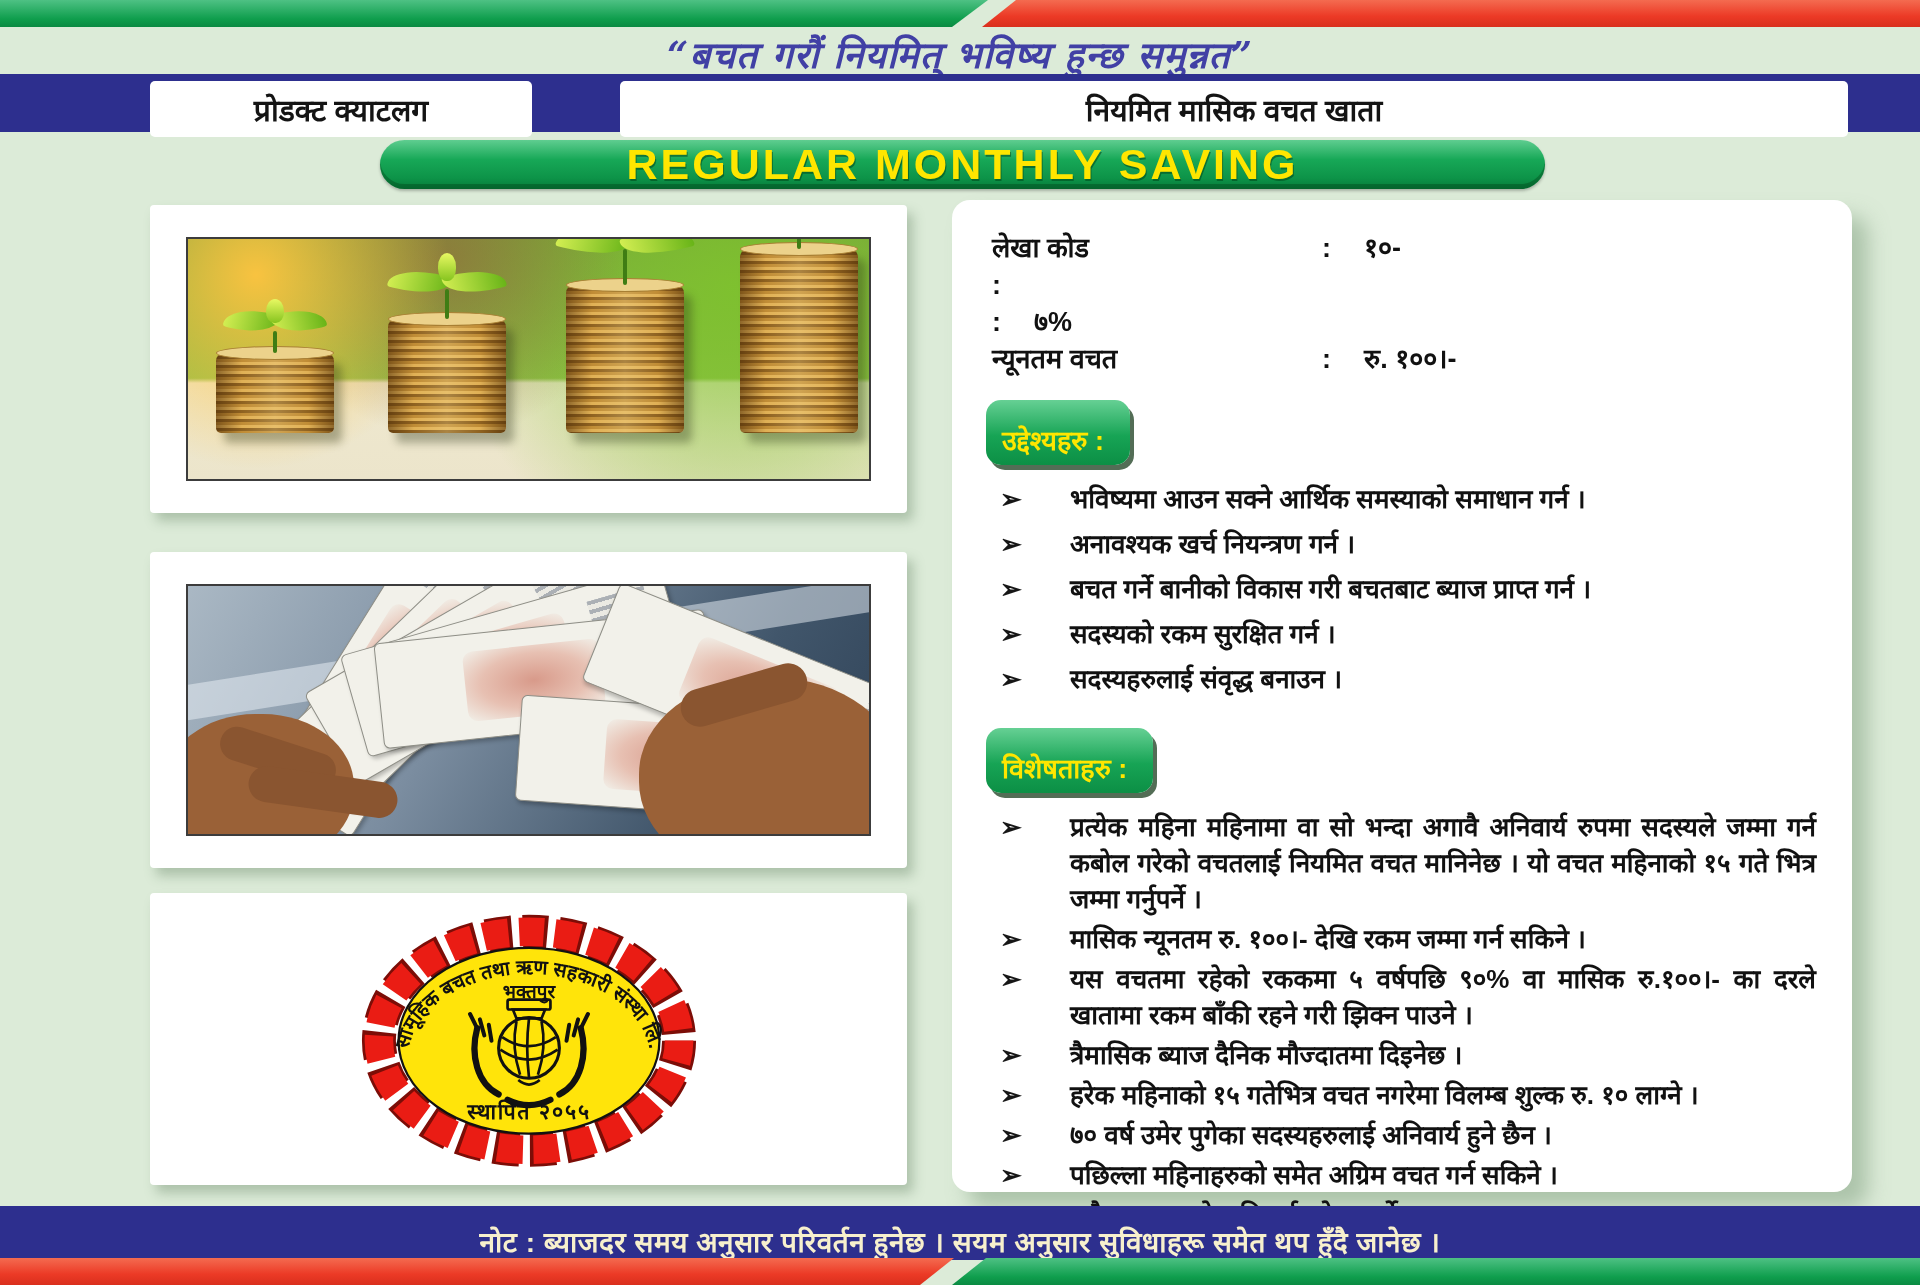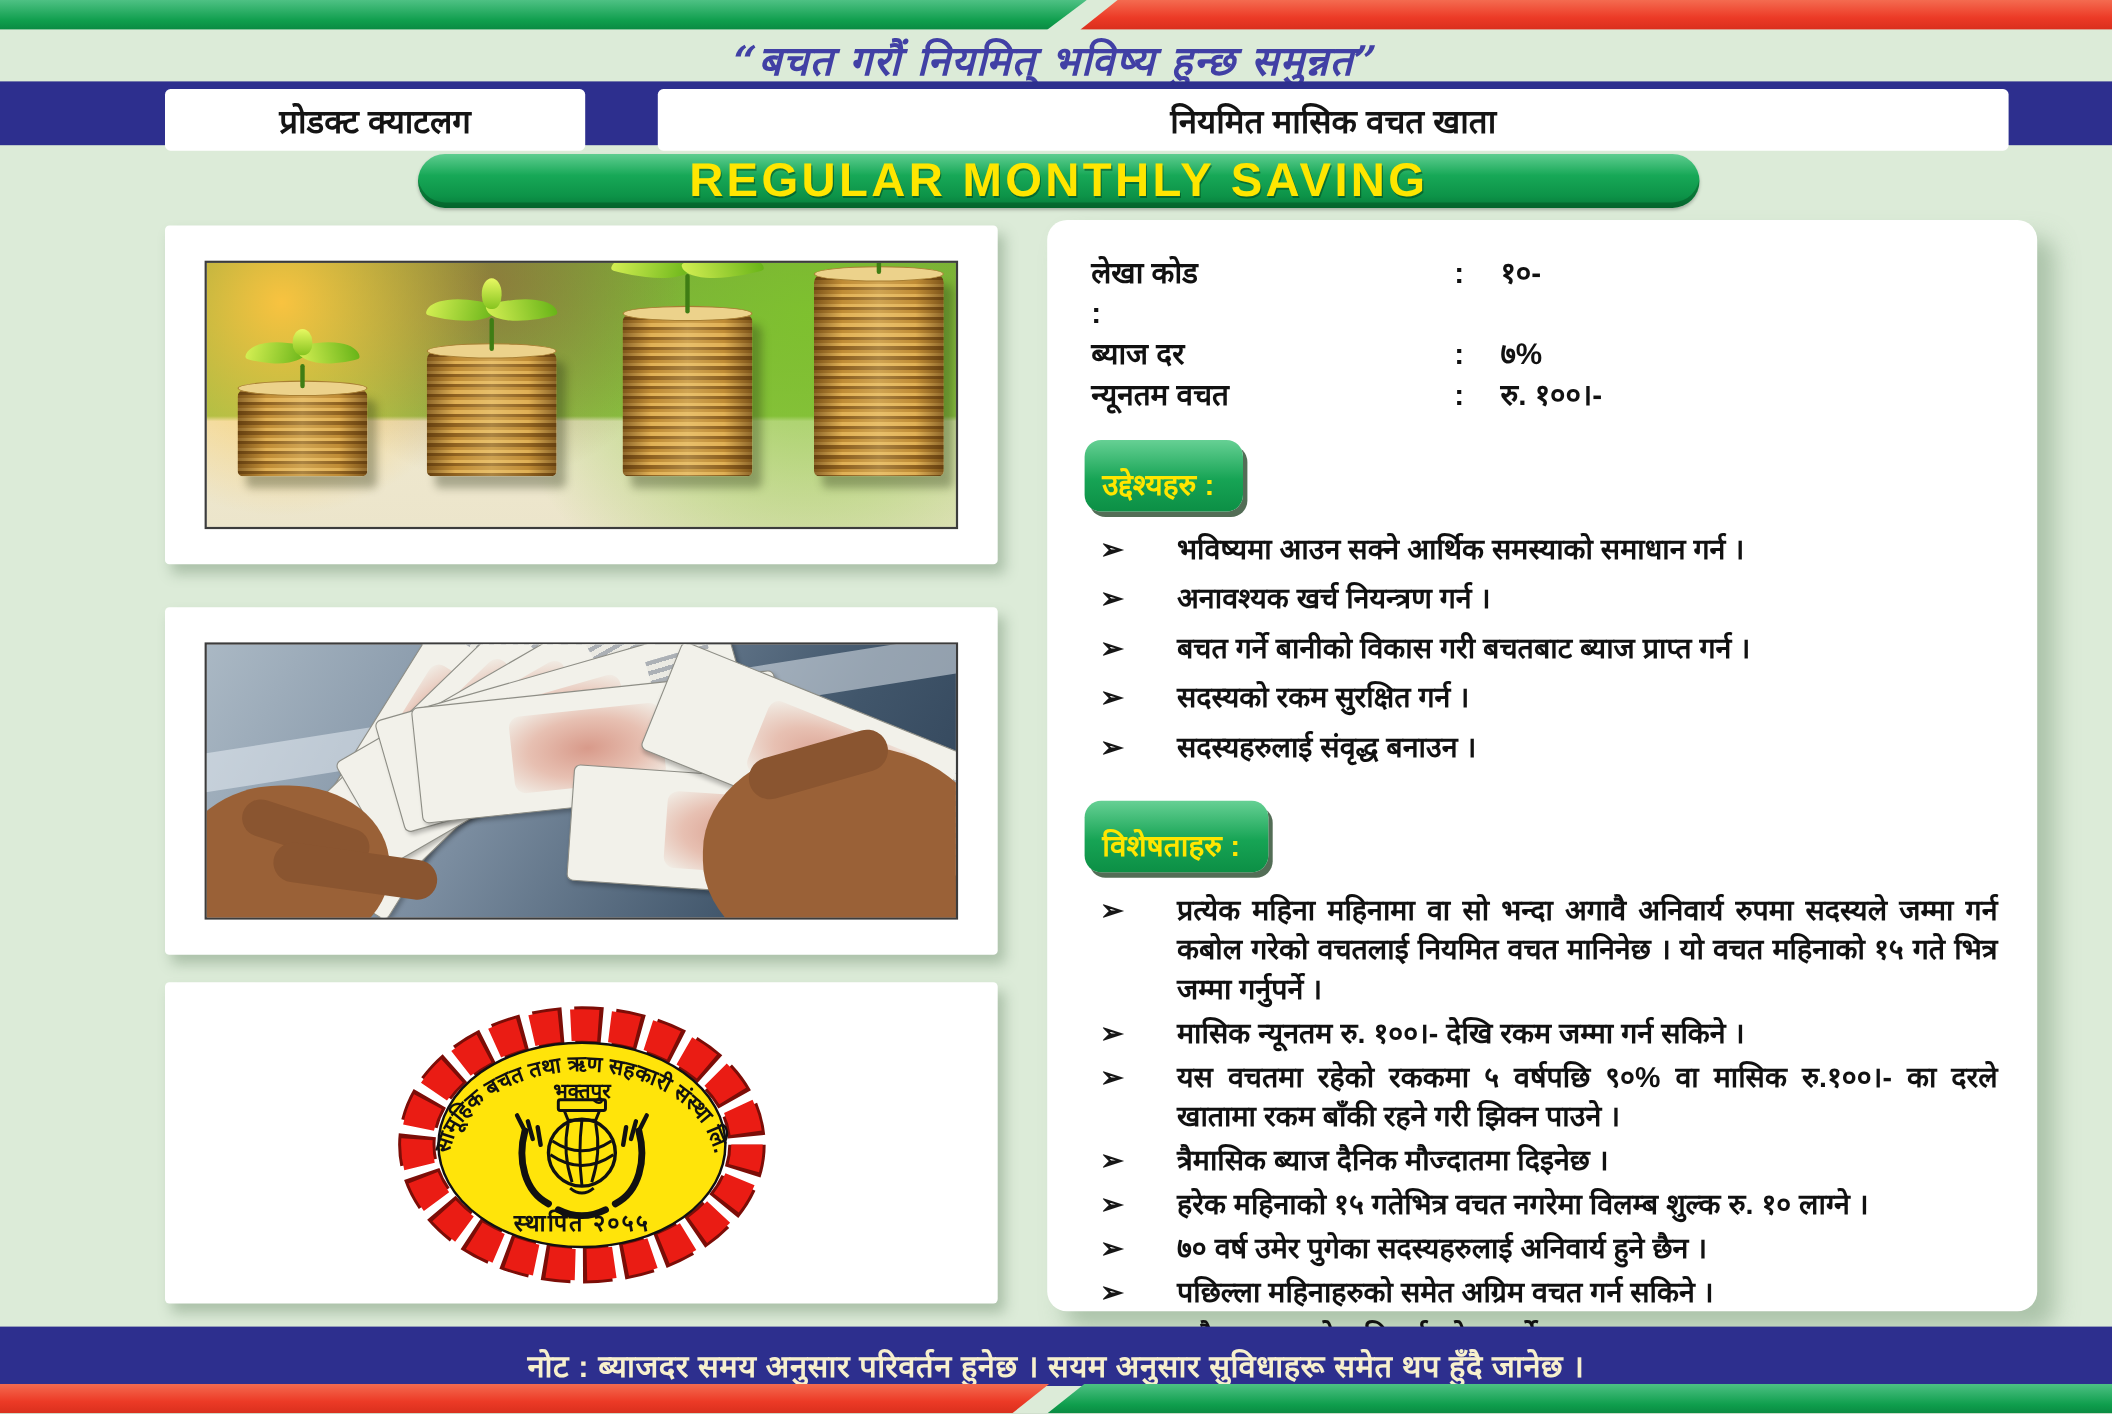--- a/index.html
+++ b/index.html
@@ -24,21 +24,21 @@
   .tagline{position:absolute;top:28px;left:0;width:1920px;text-align:center;
       font-family:"DejaVu Serif",serif;font-style:italic;font-weight:bold;
       font-size:37px;color:#4140a5;letter-spacing:1px;}
 
   
   .band{position:absolute;top:74px;left:0;width:1920px;height:58px;background:#2d2f8e;}
   .band .wbox{position:absolute;top:7px;height:56px;background:#fff;border-radius:5px;
       display:flex;align-items:center;justify-content:center;
       font-weight:bold;font-size:30px;color:#141414;}
   .wbox.left{left:150px;width:382px;}
-  .wbox.right{left:598px;width:1228px;}
+  .wbox.right{left:620px;width:1228px;}
 
   
   .pill{position:absolute;top:140px;left:380px;width:1165px;height:49px;border-radius:25px;
       background:linear-gradient(180deg,#5fcd90 0%,#17a857 40%,#0d9348 78%,#077a3a 100%);
       box-shadow:inset 0 -5px 0 rgba(0,60,20,.35), 0 2px 3px rgba(0,0,0,.25);
       display:flex;align-items:center;justify-content:center;}
   .pill span{font-weight:800;font-size:43px;letter-spacing:3px;color:#ffe600;
       text-shadow:1px 2px 0 rgba(0,70,25,.55);}
 
   
@@ -236,21 +236,20 @@
 
     <div class="spec-row">
       <span class="spec-label">लेखा कोड</span>
       <span class="spec-sep">:</span>
       <span class="spec-value">१०-</span>
     </div>
     <div class="spec-row">
       <span class="spec-sep">:</span>
     </div>
     <div class="spec-row">
-      <span class="spec-label">ब्याज दर</span>
       <span class="spec-sep">:</span>
       <span class="spec-value">७%</span>
     </div>
     <div class="spec-row">
       <span class="spec-label">न्यूनतम वचत</span>
       <span class="spec-sep">:</span>
       <span class="spec-value">रु. १००।-</span>
     </div>
 
     <div><span class="badge">उद्देश्यहरु :</span></div>

